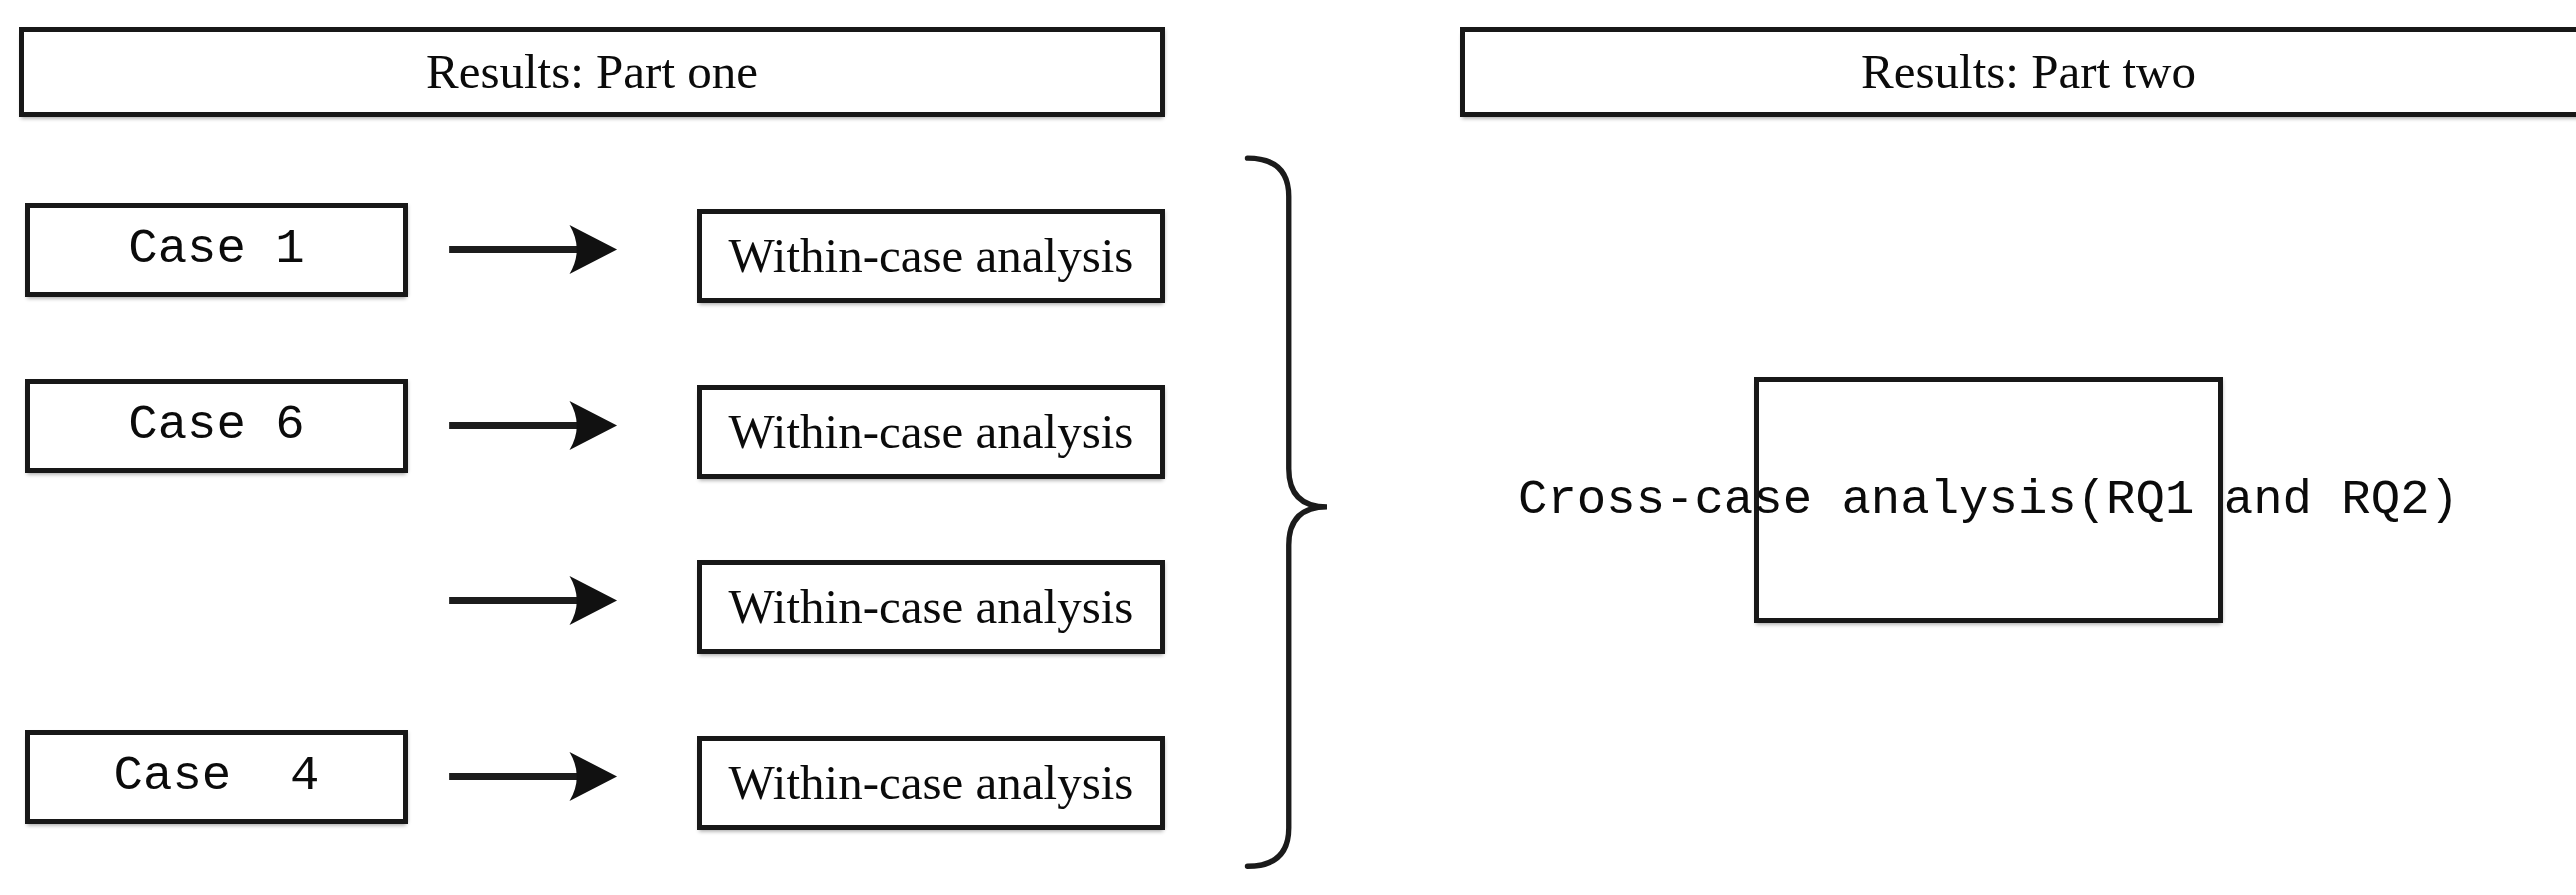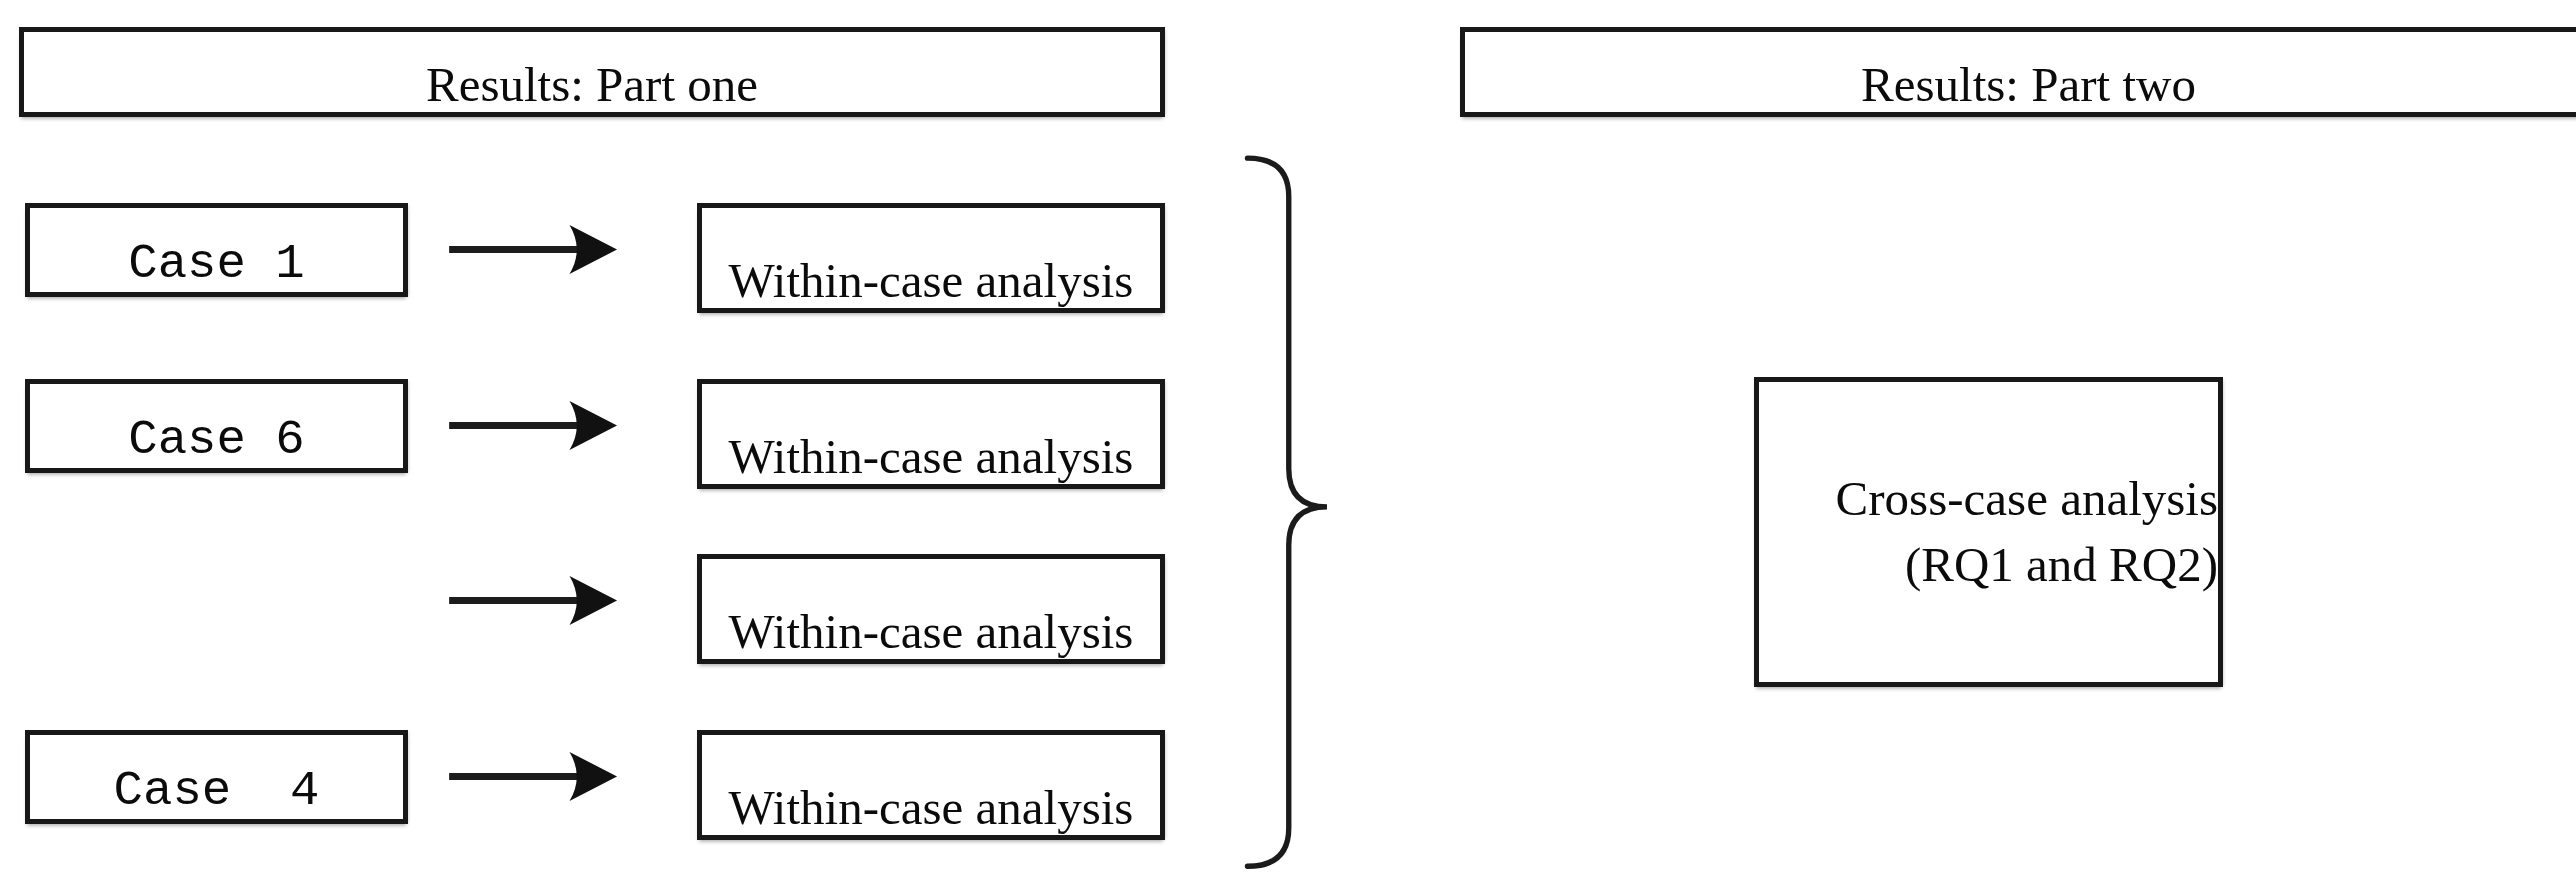--- a/index.html
+++ b/index.html
@@ -15,38 +15,38 @@
     font-family: "Liberation Serif", "DejaVu Serif", serif;
     color: #0b0b0b;
     overflow: hidden;
   }
   .box {
     position: absolute;
     box-sizing: border-box;
     border: 5.4px solid #181818;
     background: #ffffff;
     display: flex;
-    align-items: flex-end;
+    align-items: center;
     justify-content: center;
     box-shadow: 0 4.6px 3.8px -2.3px rgba(0,0,0,0.30), 2.3px 0 3.1px -1.5px rgba(0,0,0,0.12);
   }
   .box-label {
     font-size: 49px;
     line-height: 1.1;
     white-space: pre;
     color: #0b0b0b;
     text-align: center;
   }
   
   #header-part-one { left: 19px;  top: 27px; width: 1146px; height: 90px; }
   #header-part-two { left: 1416px; top: 27px; width: 1137px; height: 90px; margin-left: 44px; }
 
   
   .case-box   { left: 25px;  width: 383px; height: 94px; font-family: Liberation Mono, monospace; }
-  .within-box { left: 697px; width: 468px; height: 110px; }
+  .within-box { left: 697px; width: 468px; height: 94px; margin-top: 6px; }
   .row-1 { top: 203px; }
   .row-2 { top: 379px; }
   .row-3 { top: 554px; }
   .row-4 { top: 730px; }
 
   .arrow-svg {
     position: absolute;
     left: 443px;
     width: 184px;
     height: 63px;
@@ -61,22 +61,23 @@
     left: 1223px;
     top: 149px;
     width: 130px;
     height: 728px;
   }
 
   #cross-case-box {
     left: 1754px;
     top: 377px;
     width: 469px;
-    height: 310px;
-    flex-direction: column;
+    height: 246px;
+    flex-direction: row;
+    font-family: Liberation Mono, monospace;
   }
   #cross-case-box .box-label { line-height: 66px; }
 </style>
 </head>
 <body>
 
 <div id="canvas">
 
   <div class="box" id="header-part-one">
     <span class="box-label">Results: Part one</span>

